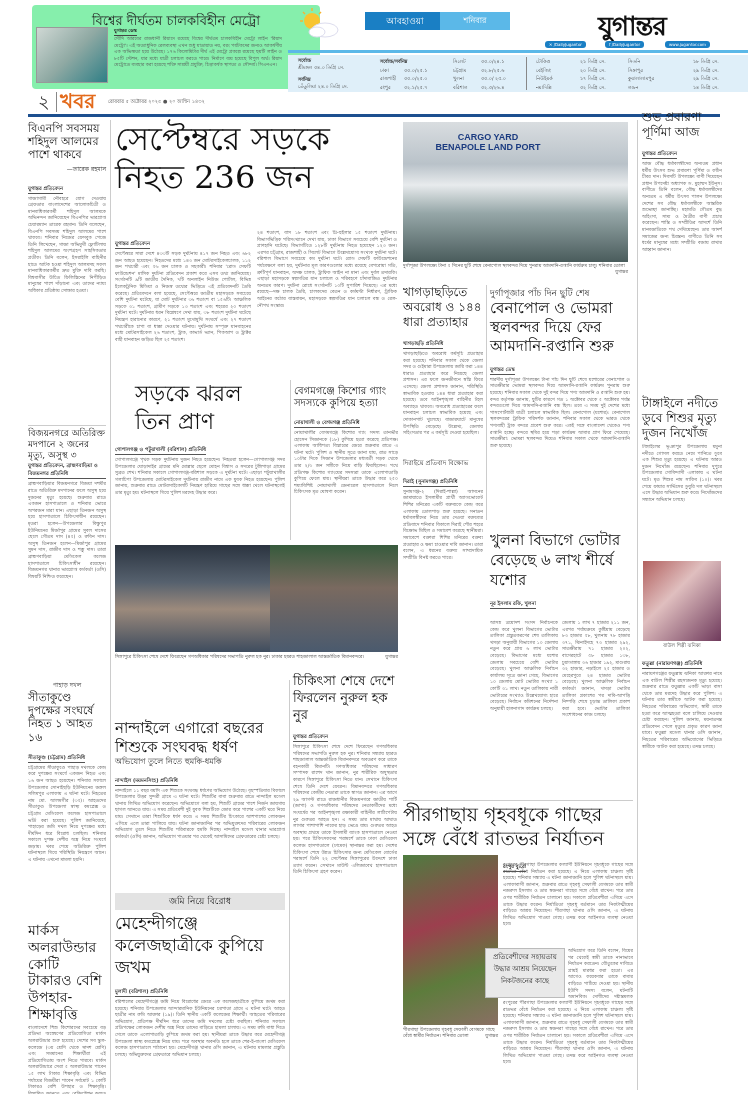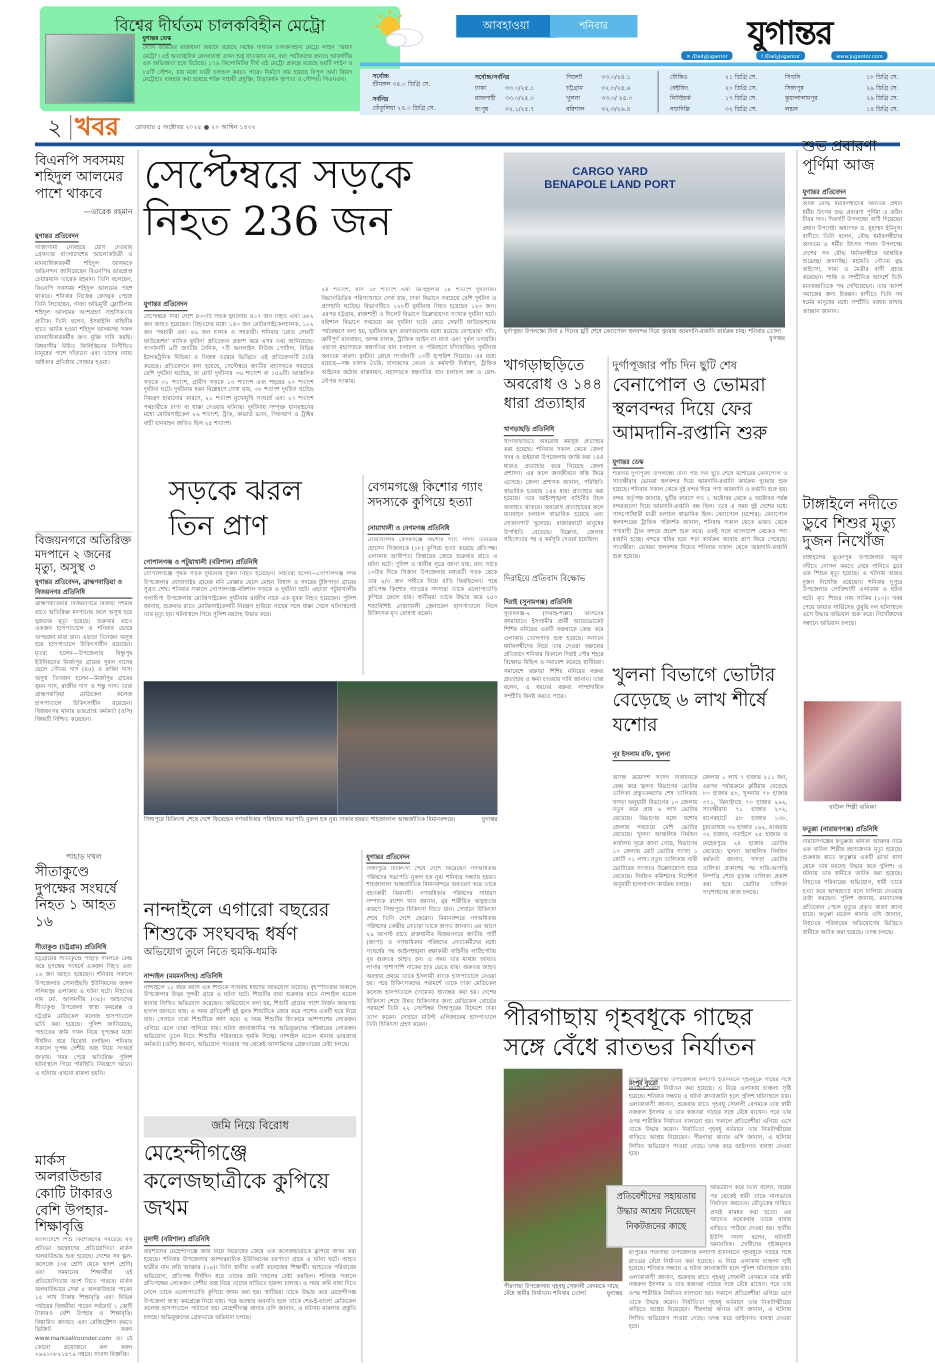--- a/index.html
+++ b/index.html
@@ -126,21 +126,21 @@
   <div class="byline">যুগান্তর প্রতিবেদন, ব্রাহ্মণবাড়িয়া ও বিজয়নগর প্রতিনিধি</div>
   <div class="body-text" style="height:170px">ব্রাহ্মণবাড়িয়ার বিজয়নগরে বিজয়া দশমীর রাতে অতিরিক্ত মদপানের ফলে অসুস্থ হয়ে দুজনের মৃত্যু হয়েছে। শুক্রবার রাতে একজন হাসপাতালে ও শনিবার ভোরে অপরজন মারা যান। এছাড়া তিনজন অসুস্থ হয়ে হাসপাতালে চিকিৎসাধীন রয়েছেন। মৃতরা হলেন—উপজেলার বিষ্ণুপুর ইউনিয়নের মির্জাপুর গ্রামের সুবল দাসের ছেলে গৌতম দাস (৪৫) ও রুবিন দাস। অসুস্থ তিনজন হলেন—মির্জাপুর গ্রামের সুমন দাস, রাজীব দাস ও শম্ভু দাস। তারা ব্রাহ্মণবাড়িয়া মেডিকেল কলেজ হাসপাতালে চিকিৎসাধীন রয়েছেন। বিজয়নগর থানার ভারপ্রাপ্ত কর্মকর্তা (ওসি) বিষয়টি নিশ্চিত করেছেন।</div>
 </div>
 <div class="abs" style="left:28px;top:680px;width:78px">
   <div style="text-align:center;font-size:6px;color:#444">পাহাড় দখল</div>
   <div class="head" style="font-size:11px">সীতাকুণ্ডে দুপক্ষের সংঘর্ষে নিহত ১ আহত ১৬</div>
   <div class="byline">সীতাকুণ্ড (চট্টগ্রাম) প্রতিনিধি</div>
   <div class="body-text" style="height:140px">চট্টগ্রামের সীতাকুণ্ডে পাহাড় দখলকে কেন্দ্র করে দুপক্ষের সংঘর্ষে একজন নিহত এবং ১৬ জন আহত হয়েছেন। শনিবার সকালে উপজেলার সোনাইছড়ি ইউনিয়নের জঙ্গল সলিমপুর এলাকায় এ ঘটনা ঘটে। নিহতের নাম মো. আলমগীর (৩৫)। আহতদের সীতাকুণ্ড উপজেলা স্বাস্থ্য কমপ্লেক্স ও চট্টগ্রাম মেডিকেল কলেজ হাসপাতালে ভর্তি করা হয়েছে। পুলিশ জানিয়েছে, পাহাড়ের জমি দখল নিয়ে দুপক্ষের মধ্যে দীর্ঘদিন ধরে বিরোধ চলছিল। শনিবার সকালে দুপক্ষ দেশীয় অস্ত্র নিয়ে সংঘর্ষে জড়ায়। খবর পেয়ে অতিরিক্ত পুলিশ ঘটনাস্থলে গিয়ে পরিস্থিতি নিয়ন্ত্রণে আনে। এ ঘটনায় এখনো মামলা হয়নি।</div>
 </div>
 <div class="abs" style="left:28px;top:922px;width:78px">
-  <div class="head" style="font-size:11px">মার্কস অলরাউন্ডার কোটি টাকারও বেশি উপহার-শিক্ষাবৃত্তি</div>
+  <div class="head" style="font-size:14px">মার্কস অলরাউন্ডার কোটি টাকারও বেশি উপহার-শিক্ষাবৃত্তি</div>
   <div class="body-text" style="height:122px;margin-top:2px">বাংলাদেশে শিশু কিশোরদের সবচেয়ে বড় প্রতিভা অন্বেষণের প্রতিযোগিতা মার্কস অলরাউন্ডার শুরু হয়েছে। দেশের সব স্কুল-কলেজে (৩য় শ্রেণি থেকে দ্বাদশ শ্রেণি) এবং সমমানের শিক্ষার্থীরা এই প্রতিযোগিতায় অংশ নিতে পারবে। মার্কস অলরাউন্ডারে সেরা ৫ অলরাউন্ডার পাবেন ১৫ লাখ টাকার শিক্ষাবৃত্তি এবং বিভিন্ন পর্যায়ের বিজয়ীরা পাবেন সর্বমোট ১ কোটি টাকারও বেশি উপহার ও শিক্ষাবৃত্তি। বিস্তারিত জানতে এবং রেজিস্ট্রেশন করতে ভিজিট করুন www.marksallrounder.com এ। যে কোনো প্রয়োজনে কল করুন ০৯৬১৩৮২১৫৭৯ নম্বরে। সংবাদ বিজ্ঞপ্তি।</div>
 </div>
 <div class="rule-v" style="left:110px;top:120px;height:970px"></div>
 
 <div class="abs" style="left:115px;top:120px;width:282px">
   <div class="head" style="font-size:32px;line-height:38px">সেপ্টেম্বরে সড়কে</div>
   <div class="head" style="font-size:32px;line-height:38px">নিহত 236 জন</div>
 </div>
 <div class="abs" style="left:115px;top:230px;width:136px">
   <div class="byline">যুগান্তর প্রতিবেদন</div>
@@ -175,20 +175,21 @@
 </div>
 <div class="abs" style="left:115px;top:893px;width:170px;height:17px;background:#e3e3e3;text-align:center;font-family:'DejaVu Serif',serif;font-size:9px;line-height:17px">জমি নিয়ে বিরোধ</div>
 <div class="abs" style="left:115px;top:912px;width:170px">
   <div class="head" style="font-size:17px;line-height:22px">মেহেন্দীগঞ্জে কলেজছাত্রীকে কুপিয়ে জখম</div>
   <div class="byline">মুলাদী (বরিশাল) প্রতিনিধি</div>
   <div class="body-text" style="height:118px">বরিশালের মেহেন্দীগঞ্জে জমি নিয়ে বিরোধের জেরে এক কলেজছাত্রীকে কুপিয়ে জখম করা হয়েছে। শনিবার উপজেলার আন্দারমানিক ইউনিয়নের চরপাতা গ্রামে এ ঘটনা ঘটে। আহত ছাত্রীর নাম রুমি আক্তার (১৯)। তিনি স্থানীয় একটি কলেজের শিক্ষার্থী। আহতের পরিবারের অভিযোগ, প্রতিপক্ষ দীর্ঘদিন ধরে তাদের জমি দখলের চেষ্টা করছিল। শনিবার সকালে প্রতিপক্ষের লোকজন দেশীয় অস্ত্র নিয়ে তাদের বাড়িতে হামলা চালায়। এ সময় রুমি বাধা দিতে গেলে তাকে এলোপাতাড়ি কুপিয়ে জখম করা হয়। স্থানীয়রা তাকে উদ্ধার করে মেহেন্দীগঞ্জ উপজেলা স্বাস্থ্য কমপ্লেক্সে নিয়ে যায়। পরে অবস্থার অবনতি হলে তাকে শের-ই-বাংলা মেডিকেল কলেজ হাসপাতালে পাঠানো হয়। মেহেন্দীগঞ্জ থানার ওসি জানান, এ ঘটনায় মামলার প্রস্তুতি চলছে। অভিযুক্তদের গ্রেফতারে অভিযান চলছে।</div>
 </div>
 
 <div class="rule-v" style="left:289px;top:680px;height:410px"></div>
 <div class="abs" style="left:293px;top:672px;width:104px">
+  <div class="head" style="font-size:13px;line-height:17px">চিকিৎসা শেষে দেশে ফিরলেন নুরুল হক নুর</div>
   <div class="byline">যুগান্তর প্রতিবেদন</div>
   <div class="body-text" style="height:350px">সিঙ্গাপুরে চিকিৎসা শেষে দেশে ফিরেছেন গণঅধিকার পরিষদের সভাপতি নুরুল হক নুর। শনিবার সন্ধ্যায় হযরত শাহজালাল আন্তর্জাতিক বিমানবন্দরে অবতরণ করে তাকে বহনকারী বিমানটি। গণঅধিকার পরিষদের সাধারণ সম্পাদক রাশেদ খান জানান, নুর শারীরিক অসুস্থতার কারণে সিঙ্গাপুরে চিকিৎসা নিতে যান। সেখানে চিকিৎসা শেষে তিনি দেশে ফেরেন। বিমানবন্দরে গণঅধিকার পরিষদের কেন্দ্রীয় নেতারা তাকে স্বাগত জানান। এর আগে ২৯ আগস্ট রাতে রাজধানীর বিজয়নগরে জাতীয় পার্টি (জাপা) ও গণঅধিকার পরিষদের নেতাকর্মীদের মধ্যে সংঘর্ষের পর আইনশৃঙ্খলা রক্ষাকারী বাহিনীর লাঠিপেটায় নুর গুরুতর আহত হন। এ সময় তার মাথায় আঘাত লাগার পাশাপাশি নাকের হাড় ভেঙে যায়। গুরুতর আহত অবস্থায় প্রথমে তাকে ইসলামী ব্যাংক হাসপাতালে নেওয়া হয়। পরে চিকিৎসকদের পরামর্শে তাকে ঢাকা মেডিকেল কলেজ হাসপাতালে (ঢামেক) স্থানান্তর করা হয়। দেশের চিকিৎসা শেষে উন্নত চিকিৎসার জন্য মেডিকেল বোর্ডের পরামর্শে তিনি ২২ সেপ্টেম্বর সিঙ্গাপুরের উদ্দেশে ঢাকা ত্যাগ করেন। সেখানে মাউন্ট এলিজাবেথ হাসপাতালে তিনি চিকিৎসা গ্রহণ করেন।</div>
 </div>
 
 <div class="abs" style="left:403px;top:122px;width:225px;height:140px;background:linear-gradient(180deg,#d9dde0 0%,#b9c2c9 30%,#e8ebed 45%,#96a7a8 65%,#4a5c5c 100%)">
   <div style="position:absolute;left:10px;top:10px;width:150px;text-align:center;font-family:'Liberation Sans',sans-serif;font-weight:bold;color:#1b3b80;font-size:9px;line-height:10px">
     <div>CARGO YARD</div>
     <div>BENAPOLE LAND PORT</div>
   </div>
 </div>

